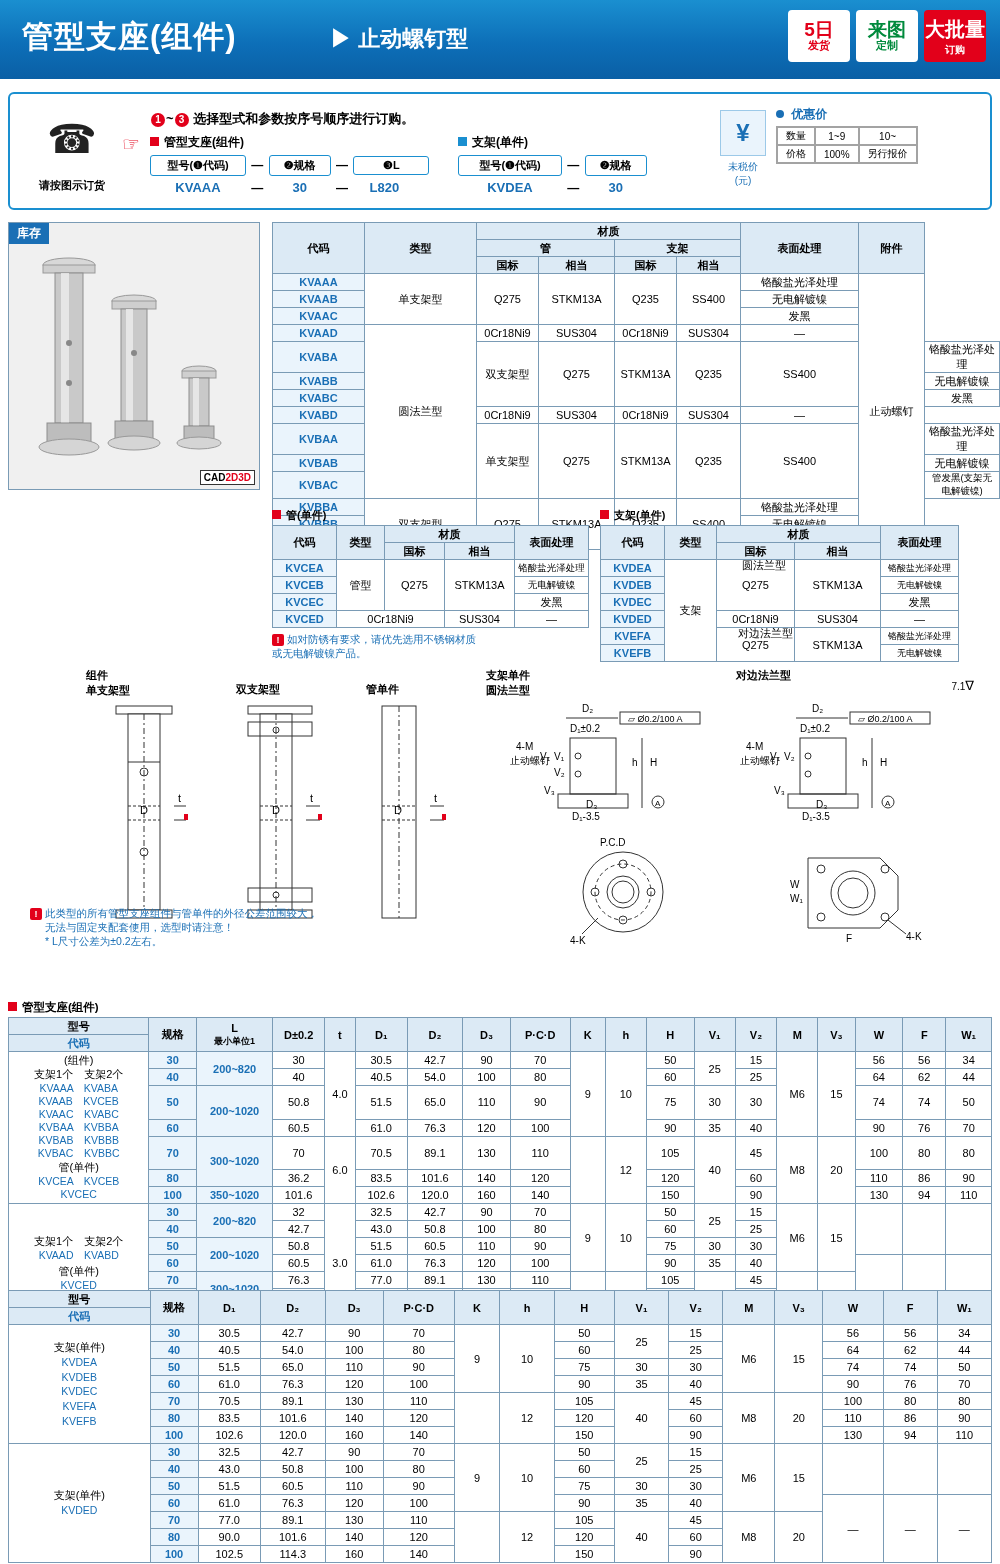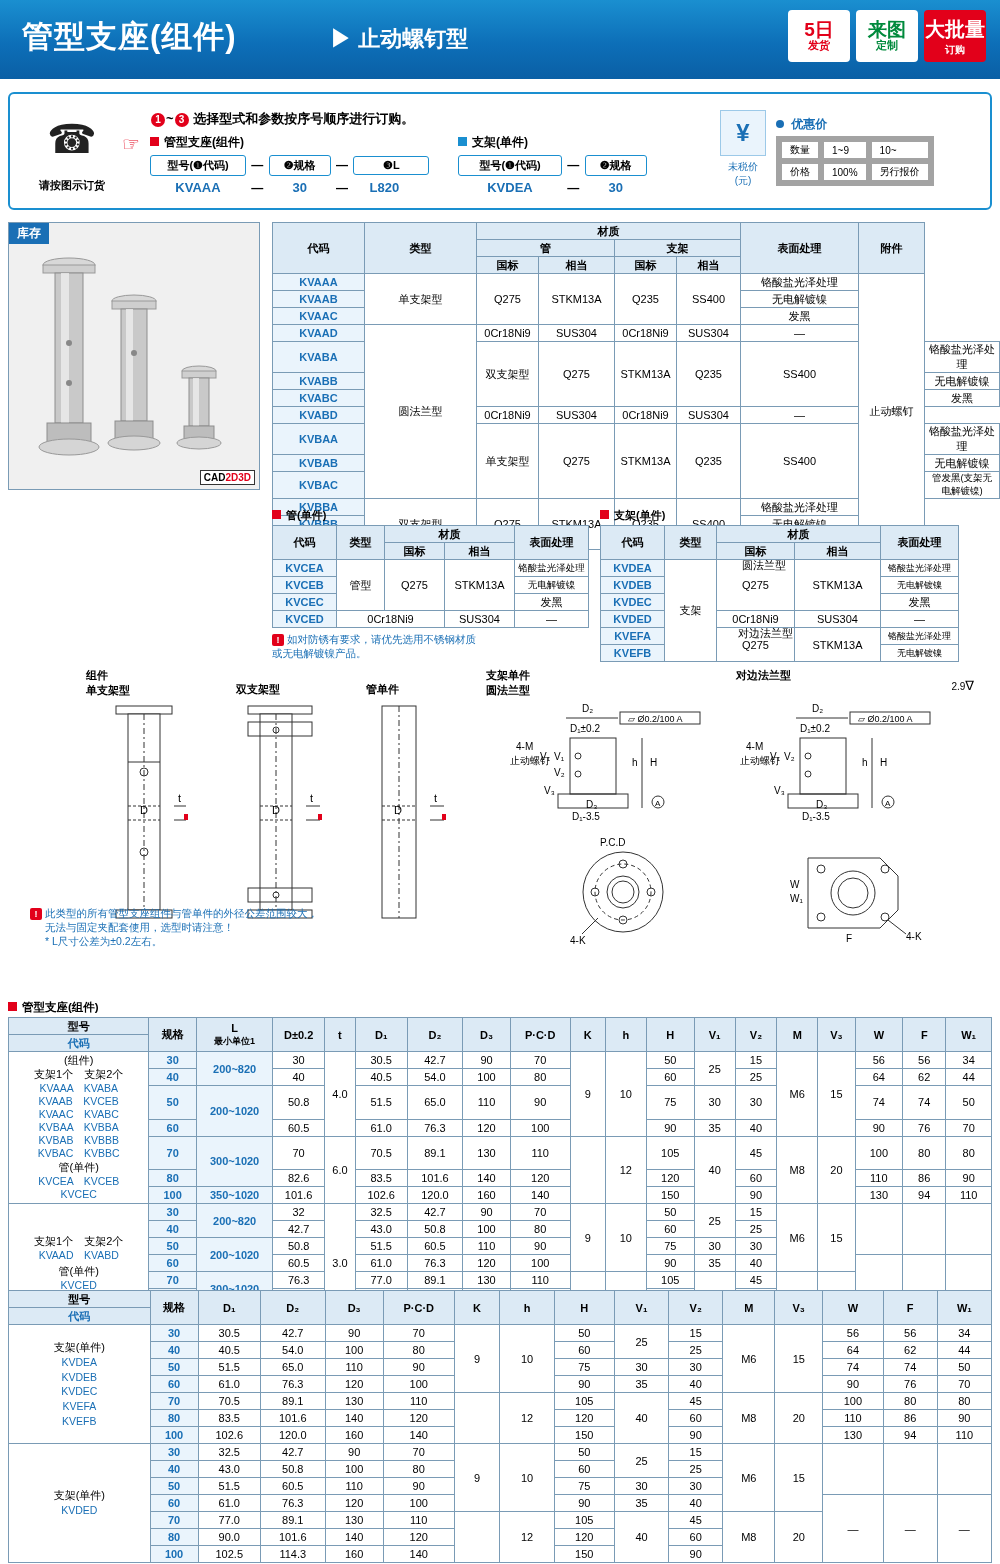--- a/index.html
+++ b/index.html
@@ -68,24 +68,24 @@
   .ord-dash { display:inline-block; width:16px; text-align:center; font-weight:bold; }
   .ord-val { color:#1a6fb5; font-weight:bold; font-size:13px; text-align:center; }
 
   .pricebox { position: absolute; right: 10px; top: 10px; width: 260px; height: 88px; }
   .yen {
     position:absolute; left:0; top:6px; width:46px;height:46px;background:#eaf4fc;
     border:1px solid #9cc9e8; display:flex;align-items:center;justify-content:center;
     font-size:24px;color:#1a6fb5;font-weight:bold;
   }
   .yen-cap{position:absolute;left:0;top:56px;width:46px;text-align:center;font-size:10px;color:#1a6fb5;}
-  .ptab { position:absolute; left:56px; top:12px; }
+  .ptab { position:absolute; left:56px; top:2px; }
   .ptab .t { font-size:12px; font-weight:bold; color:#1a6fb5; margin-bottom:3px;}
   table.ptable { border-collapse: collapse; font-size:10px; }
-  table.ptable td { border:6px solid #a3a3a3; padding:1px 8px; text-align:left; }
+  table.ptable td { border:2px solid #a3a3a3; padding:1px 8px; text-align:center; }
   table.grid { border-collapse: collapse; }
   table.grid td, table.grid th {
     border: 1px solid #7a9bb5; padding: 0 3px; text-align:center; font-size:11px;
     height:17px; background:#fff;
   }
   table.grid th { background:#dceaf5; font-weight:bold; }
   .code-col { color:#1a6fb5; font-weight:bold; background:#eaf4fc !important; }
 
   .photo {
     position:absolute; left:8px; top:222px; width:252px; height:268px;
@@ -559,21 +559,21 @@
       <circle cx="55" cy="28" r="4" fill="none" stroke="#333"></circle>
       <circle cx="83" cy="56" r="4" fill="none" stroke="#333"></circle>
       <circle cx="55" cy="84" r="4" fill="none" stroke="#333"></circle>
       <circle cx="27" cy="56" r="4" fill="none" stroke="#333"></circle>
       <line x1="30" y1="82" x2="14" y2="98" stroke="#333"></line>
       <text x="2" y="108" font-size="10">4-K</text>
     </svg>
 
     <div style="position:absolute;left:728px;top:0;" class="dlabel">对边法兰型</div>
     <div style="position:absolute;right:18px;top:10px;font-size:10px;">
-      <span>2.9</span><span style="font-size:13px">∇</span>
+      <span>7.1</span><span style="font-size:13px">∇</span>
     </div>
     <svg width="240" height="130" style="position:absolute;left:730px;top:30px">
       <text x="74" y="14" font-size="10">D₂</text>
       <line x1="58" y1="20" x2="110" y2="20" stroke="#333"></line>
       <text x="62" y="34" font-size="10">D₁±0.2</text>
       <text x="120" y="24" font-size="9">▱ Ø0.2/100 A</text>
       <rect x="112" y="14" width="80" height="12" fill="none" stroke="#333"></rect>
       <text x="8" y="52" font-size="10">4-M</text>
       <text x="2" y="66" font-size="10">止动螺钉</text>
       <rect x="62" y="40" width="46" height="56" fill="none" stroke="#333"></rect>
@@ -757,21 +757,21 @@
         <td rowspan="3">40</td>
         <td>45</td>
         <td rowspan="3">M8</td>
         <td rowspan="3">20</td>
         <td>100</td>
         <td>80</td>
         <td>80</td>
       </tr>
       <tr>
         <td class="spec-col">80</td>
-        <td>82.6</td>
+        <td>36.2</td>
         <td>83.5</td>
         <td>101.6</td>
         <td>140</td>
         <td>120</td>
         <td>120</td>
         <td>60</td>
         <td>110</td>
         <td>86</td>
         <td>90</td>
       </tr>

